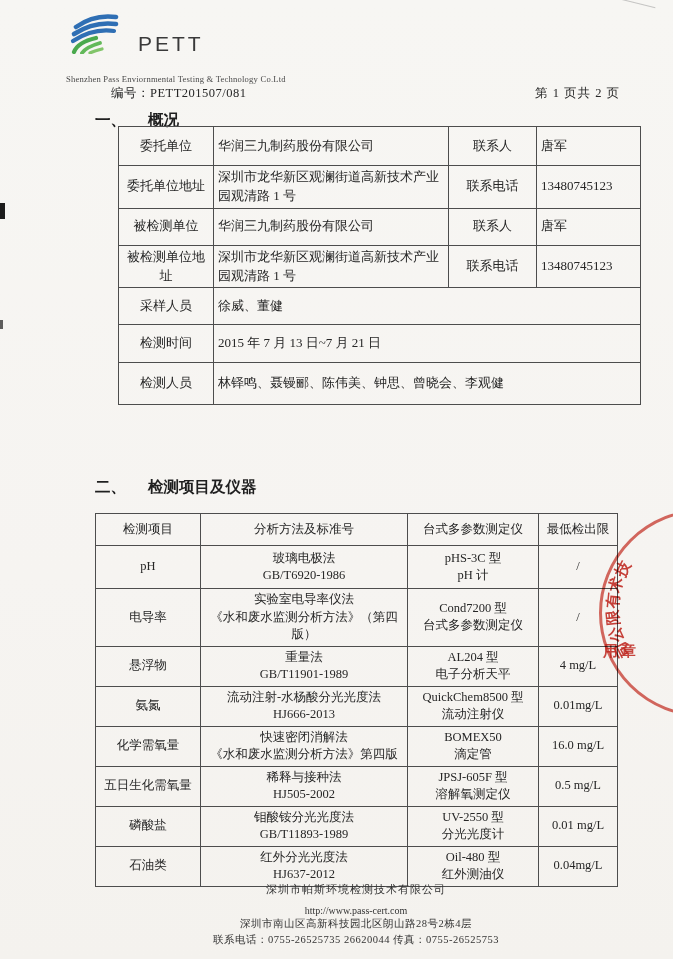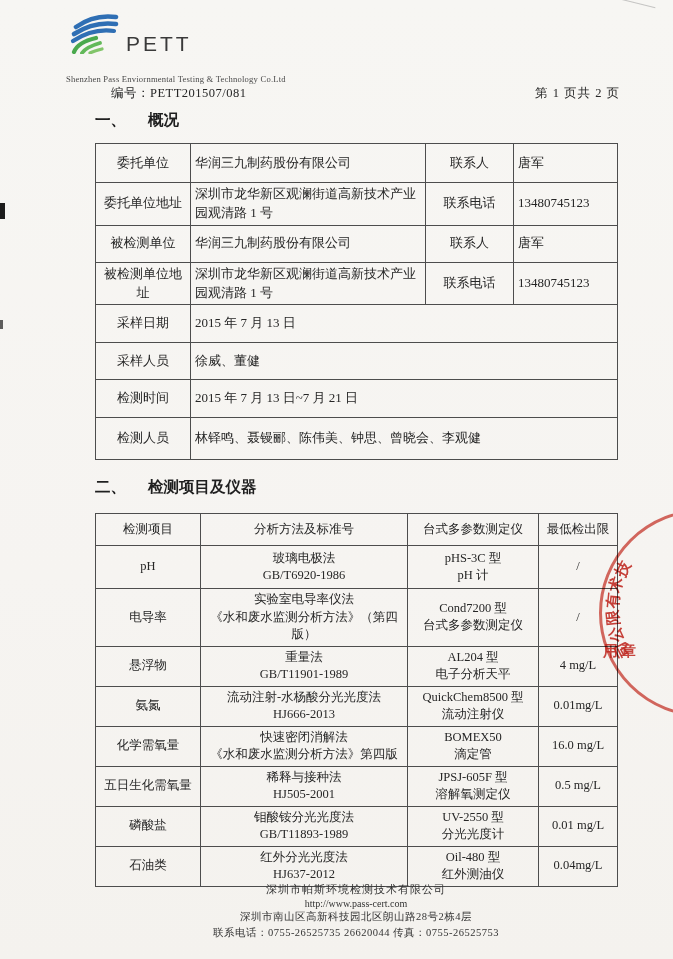--- a/index.html
+++ b/index.html
@@ -4,21 +4,21 @@
 <style>
   html,body{margin:0;padding:0;background:#eceae6;}
   .page{
     position:relative;width:673px;height:959px;overflow:hidden;
     background:linear-gradient(180deg,#f7f6f3 0%,#f6f4f1 60%,#f4f2ee 100%);
     font-family:"Liberation Serif","DejaVu Serif",serif;color:#262626;
     margin:0 auto;
   }
   
   .logo-wrap{position:absolute;left:66px;top:12px;width:300px;}
-  .logo-row{display:flex;align-items:flex-end;height:42px;}
+  .logo-row{display:flex;align-items:flex-end;height:42px;gap:12px;}
   .brand{font-family:"Liberation Sans","DejaVu Sans",sans-serif;font-size:21px;
     letter-spacing:3px;color:#3a3a3a;font-weight:500;margin-left:4px;line-height:1;}
   .logo-sub{font-size:8.6px;color:#4a4a4a;margin-top:20px;letter-spacing:.2px;
     font-family:"Liberation Serif",serif;}
   .meta-row{position:absolute;left:95px;right:53px;top:85px;font-size:12.5px;}
   .meta-row .num{position:absolute;left:16px;top:0;letter-spacing:.5px;}
   .meta-row .pg{position:absolute;right:0;top:0;letter-spacing:1px;}
   .sec-title{position:absolute;left:95px;font-size:15.5px;font-weight:600;color:#1f1f1f;}
   .sec-title .idx{margin-right:22px;}
   
@@ -26,21 +26,21 @@
     background:transparent;}
   table.doc td,table.doc th{border:1px solid #4d4d4d;font-weight:normal;
     font-size:13px;line-height:1.45;padding:2px 4px;color:#262626;}
   td.lbl{text-align:center;}
   td.val{text-align:left;padding-left:11px;padding-right:8px;}
   table.items td{text-align:center;font-size:12.5px;line-height:1.4;white-space:pre-line;}
   table.items td.item-col{white-space:normal;}
   
   .footer{position:absolute;left:95px;width:522px;top:882px;text-align:center;color:#333;}
   .footer .f1{font-size:11px;letter-spacing:1px;}
-  .footer .f2{font-size:10px;margin-top:1px;}
+  .footer .f2{font-size:10px;margin-top:8px;}
   .footer .f3{font-size:10.5px;margin-top:1px;letter-spacing:.5px;}
   .footer .f4{font-size:10.5px;margin-top:2px;letter-spacing:.5px;}
   
   .stamp{position:absolute;left:0;top:0;width:673px;height:959px;pointer-events:none;
     mix-blend-mode:multiply;}
   .stamp-circle{position:absolute;left:599px;top:509px;width:202px;height:202px;
     border:3.5px solid rgba(203,48,38,.72);border-radius:50%;}
   .stamp-ch{position:absolute;width:17px;height:17px;font-size:15.5px;line-height:17px;
     text-align:center;color:rgba(198,40,32,.88);font-weight:600;}
   .stamp-seal{position:absolute;left:603px;top:642px;font-size:15px;letter-spacing:3px;
@@ -72,21 +72,21 @@
 
   <div class="meta-row">
     <span class="num">编号：PETT201507/081</span>
     <span class="pg">第 1 页共 2 页</span>
   </div>
 
   <div class="sec-title" style="top:110px;">
     <span class="idx">一、</span><span>概况</span>
   </div>
 
-  <table class="doc overview" style="top:143px;width:522px;">
+  <table class="doc overview" style="top:126px;width:522px;margin-left:23px;">
     <colgroup>
         <col style="width:95px">
         <col style="width:235px">
         <col style="width:88px">
         <col style="width:104px">
       </colgroup>
     <tbody id="overview-body">
         <tr style="height: 39px;">
           <td class="lbl">委托单位</td>
           <td class="val">华润三九制药股份有限公司</td>
@@ -103,24 +103,20 @@
           <td class="lbl">被检测单位</td>
           <td class="val">华润三九制药股份有限公司</td>
           <td class="lbl">联系人</td>
           <td class="val">唐军</td>
         </tr>
         <tr style="height: 42px;">
           <td class="lbl">被检测单位地址</td>
           <td class="val">深圳市龙华新区观澜街道高新技术产业园观清路 1 号</td>
           <td class="lbl">联系电话</td>
           <td class="val">13480745123</td>
-        </tr>
-        <tr style="height: 38px;">
-          <td class="lbl">采样日期</td>
-          <td class="val" colspan="3">2015 年 7 月 13 日</td>
         </tr>
         <tr style="height: 37px;">
           <td class="lbl">采样人员</td>
           <td class="val" colspan="3">徐威、董健</td>
         </tr>
         <tr style="height: 38px;">
           <td class="lbl">检测时间</td>
           <td class="val" colspan="3">2015 年 7 月 13 日~7 月 21 日</td>
         </tr>
         <tr style="height: 42px;">
@@ -184,21 +180,21 @@
           <td class="item-col">化学需氧量</td>
           <td>快速密闭消解法
 《水和废水监测分析方法》第四版</td>
           <td>BOMEX50
 滴定管</td>
           <td>16.0 mg/L</td>
         </tr>
         <tr style="height: 38px;">
           <td class="item-col">五日生化需氧量</td>
           <td>稀释与接种法
-HJ505-2001</td>
+HJ505-2002</td>
           <td>JPSJ-605F 型
 溶解氧测定仪</td>
           <td>0.5 mg/L</td>
         </tr>
         <tr style="height: 38px;">
           <td class="item-col">磷酸盐</td>
           <td>钼酸铵分光光度法
 GB/T11893-1989</td>
           <td>UV-2550 型
 分光光度计</td>

